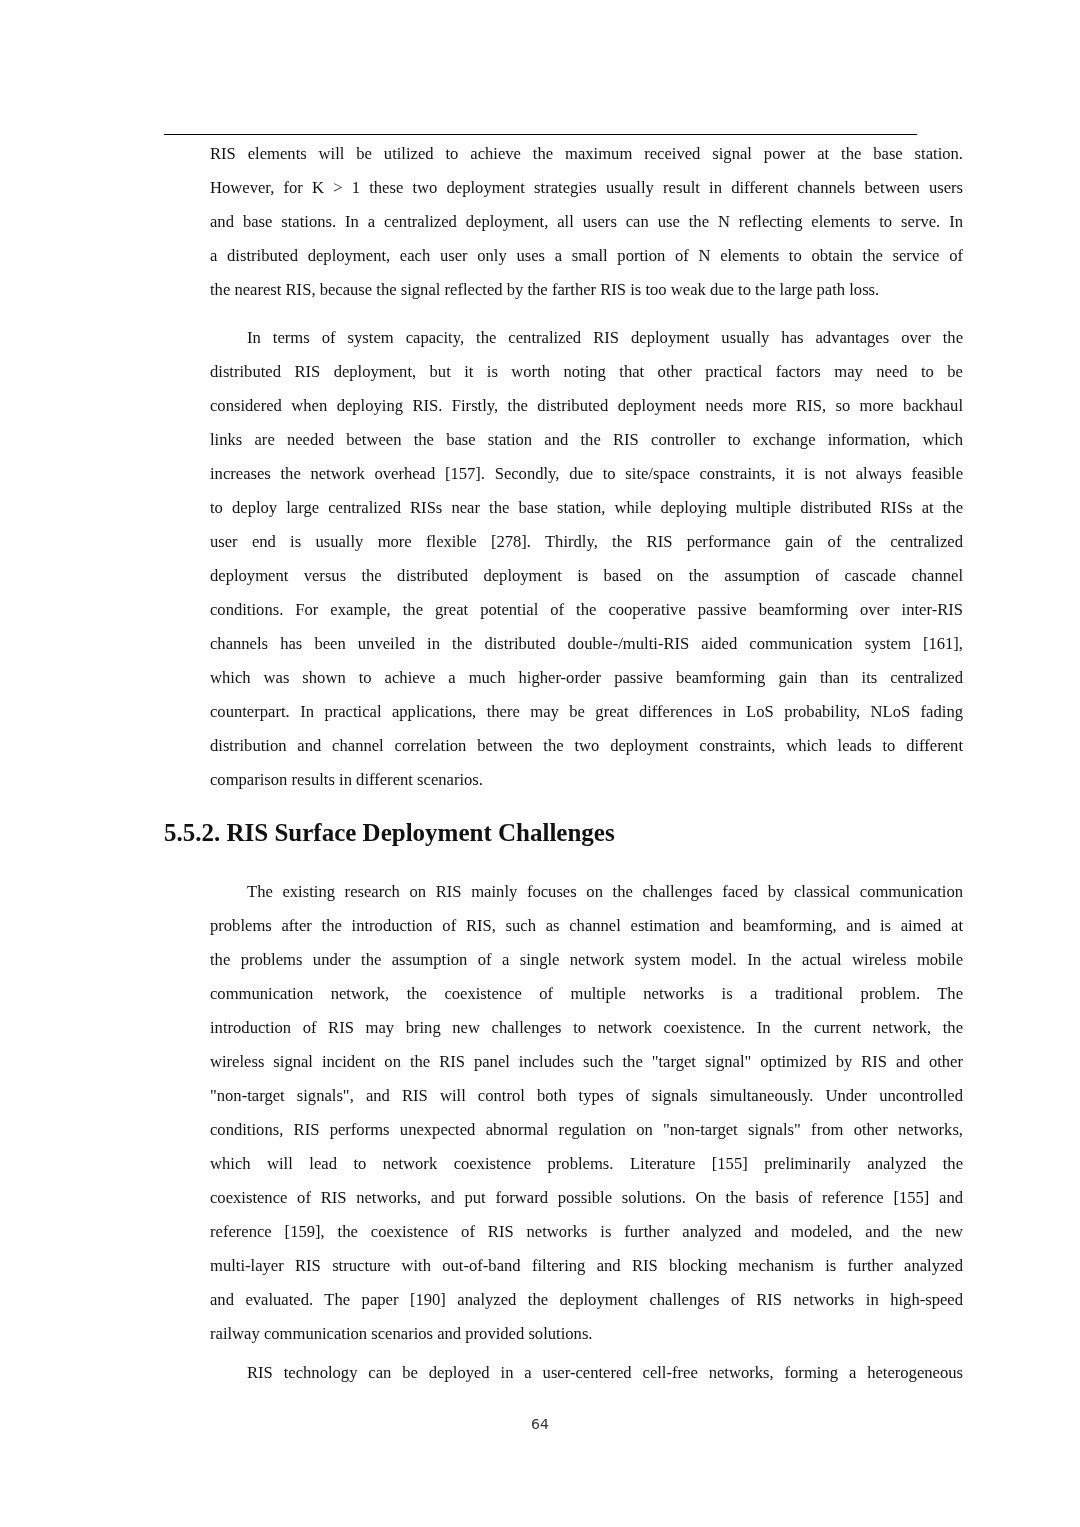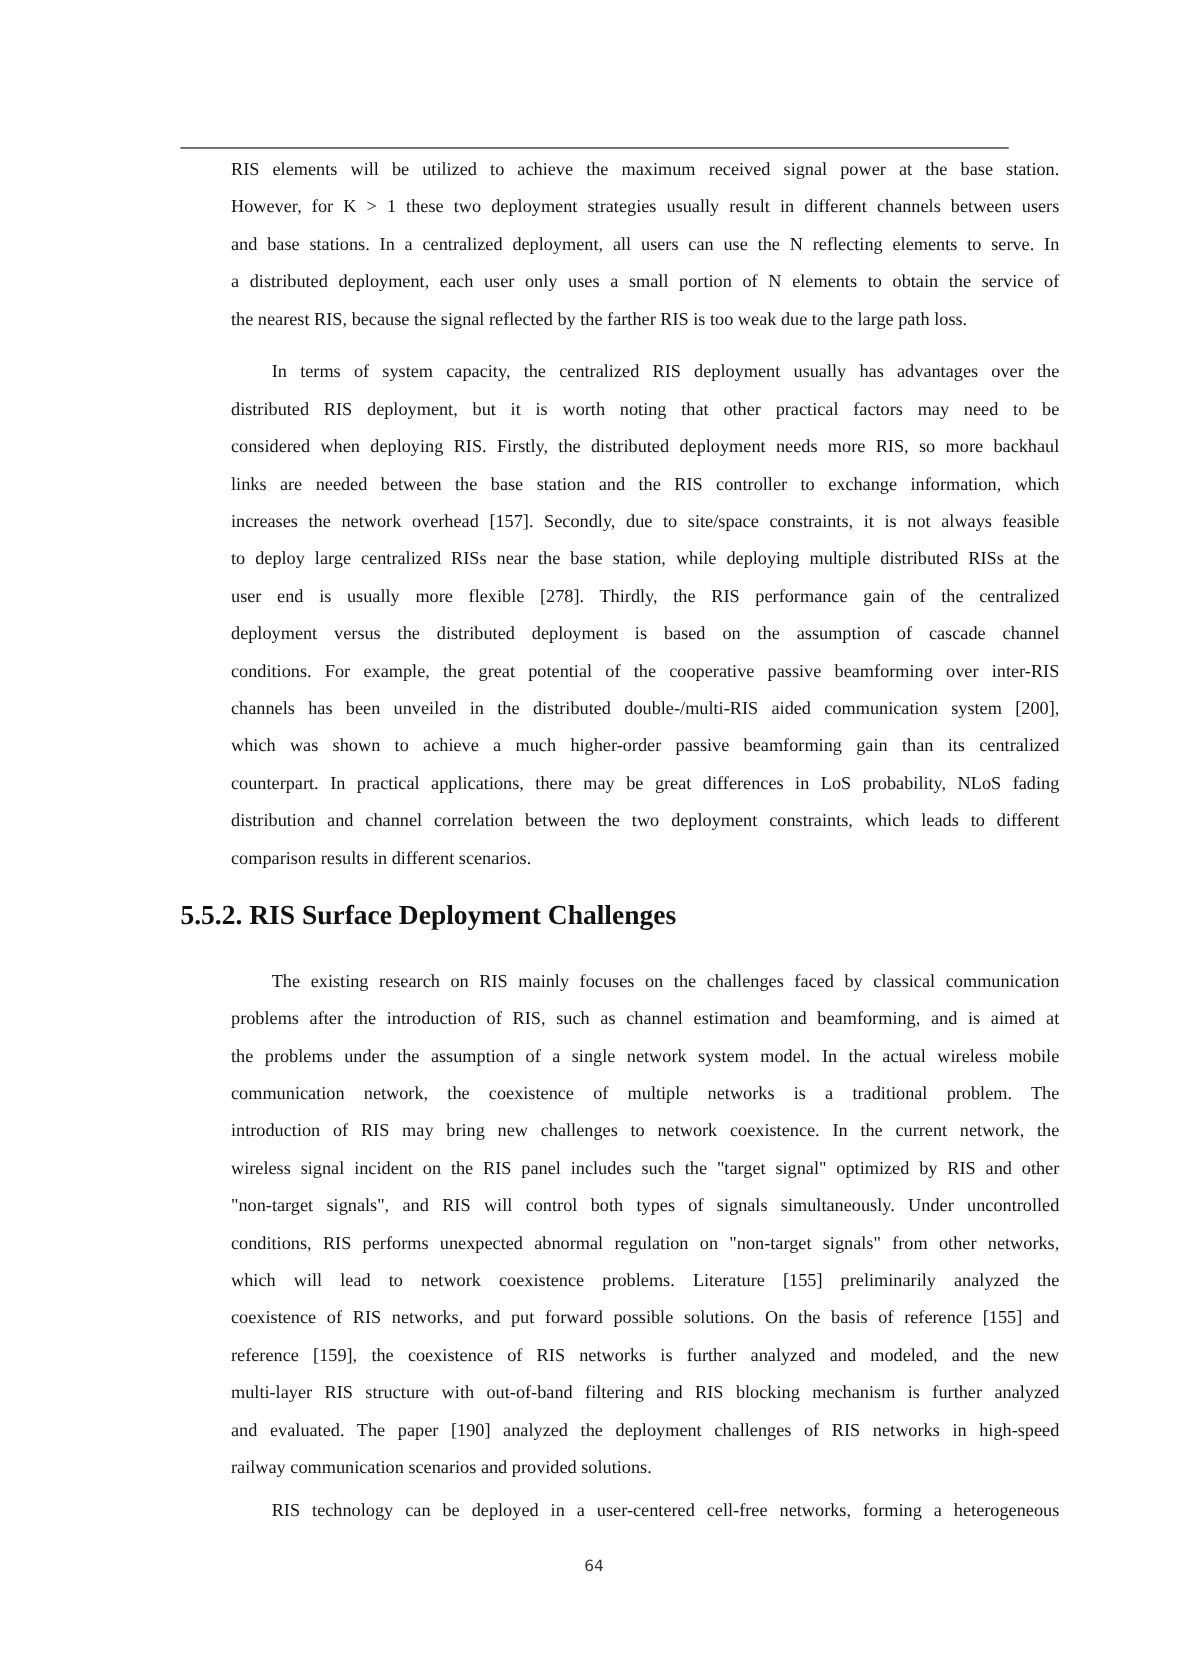--- a/index.html
+++ b/index.html
@@ -48,21 +48,21 @@
   <div>
     <div class="line j ind" style="top:327px">In terms of system capacity, the centralized RIS deployment usually has advantages over the</div>
     <div class="line j" style="top:361px">distributed RIS deployment, but it is worth noting that other practical factors may need to be</div>
     <div class="line j" style="top:395px">considered when deploying RIS. Firstly, the distributed deployment needs more RIS, so more backhaul</div>
     <div class="line j" style="top:429px">links are needed between the base station and the RIS controller to exchange information, which</div>
     <div class="line j" style="top:463px">increases the network overhead [157]. Secondly, due to site/space constraints, it is not always feasible</div>
     <div class="line j" style="top:497px">to deploy large centralized RISs near the base station, while deploying multiple distributed RISs at the</div>
     <div class="line j" style="top:531px">user end is usually more flexible [278]. Thirdly, the RIS performance gain of the centralized</div>
     <div class="line j" style="top:565px">deployment versus the distributed deployment is based on the assumption of cascade channel</div>
     <div class="line j" style="top:599px">conditions. For example, the great potential of the cooperative passive beamforming over inter-RIS</div>
-    <div class="line j" style="top:633px">channels has been unveiled in the distributed double-/multi-RIS aided communication system [200],</div>
+    <div class="line j" style="top:633px">channels has been unveiled in the distributed double-/multi-RIS aided communication system [161],</div>
     <div class="line j" style="top:667px">which was shown to achieve a much higher-order passive beamforming gain than its centralized</div>
     <div class="line j" style="top:701px">counterpart. In practical applications, there may be great differences in LoS probability, NLoS fading</div>
     <div class="line j" style="top:735px">distribution and channel correlation between the two deployment constraints, which leads to different</div>
     <div class="line" style="top:769px">comparison results in different scenarios.</div>
   </div>
 
   <div class="heading">5.5.2.  RIS Surface Deployment Challenges</div>
 
   <div>
     <div class="line j ind" style="top:881px">The existing research on RIS mainly focuses on the challenges faced by classical communication</div>

